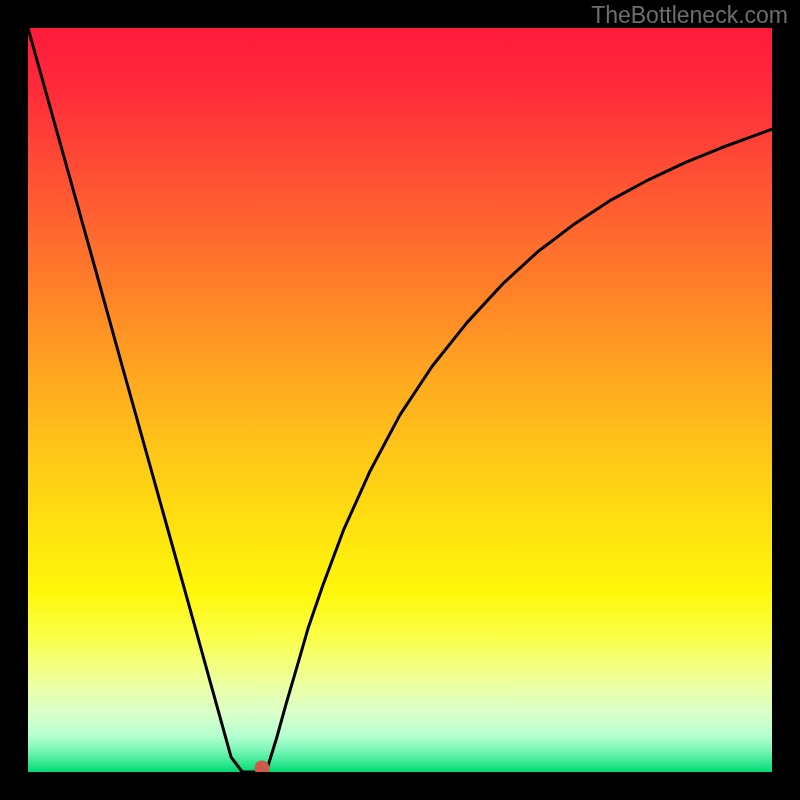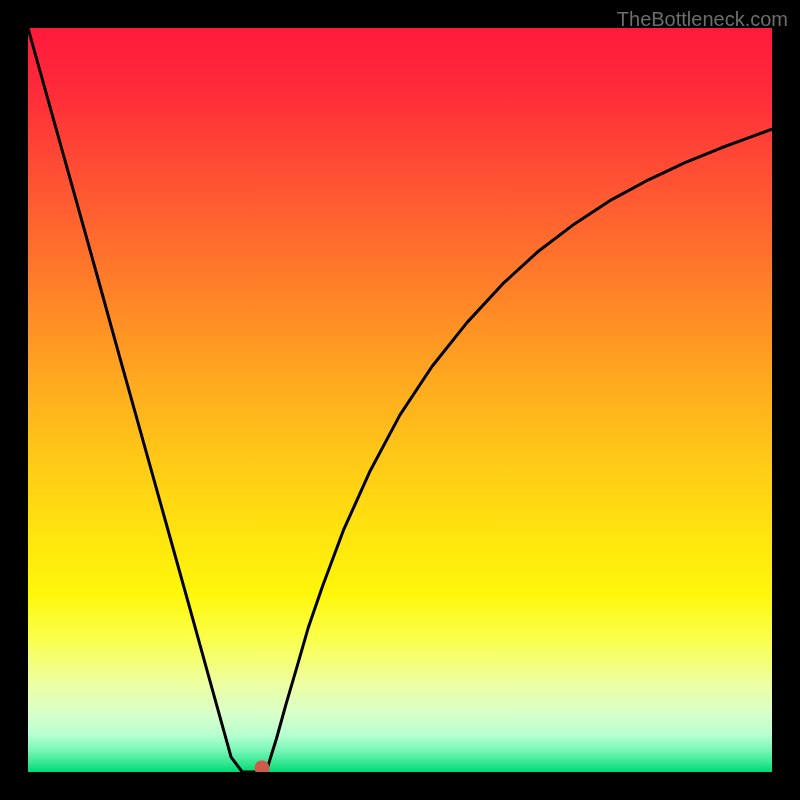--- a/index.html
+++ b/index.html
@@ -45,24 +45,24 @@
       #eeffa0 88%,
       #d9ffc8 92%,
       #b8ffd0 95%,
       #7cf7b8 97%,
       #2be58c 99%,
       #00d873 100%
     );
   }
   .watermark {
     position: absolute;
-    top: 8px;
+    top: 2px;
     right: 12px;
     color: #6e6e6e;
-    font-size: 20px;
+    font-size: 23px;
     font-weight: 400;
     letter-spacing: 0;
     user-select: none;
     text-align: center;
   }
   svg.curve {
     position: absolute;
     inset: 0;
   }
   .marker {

